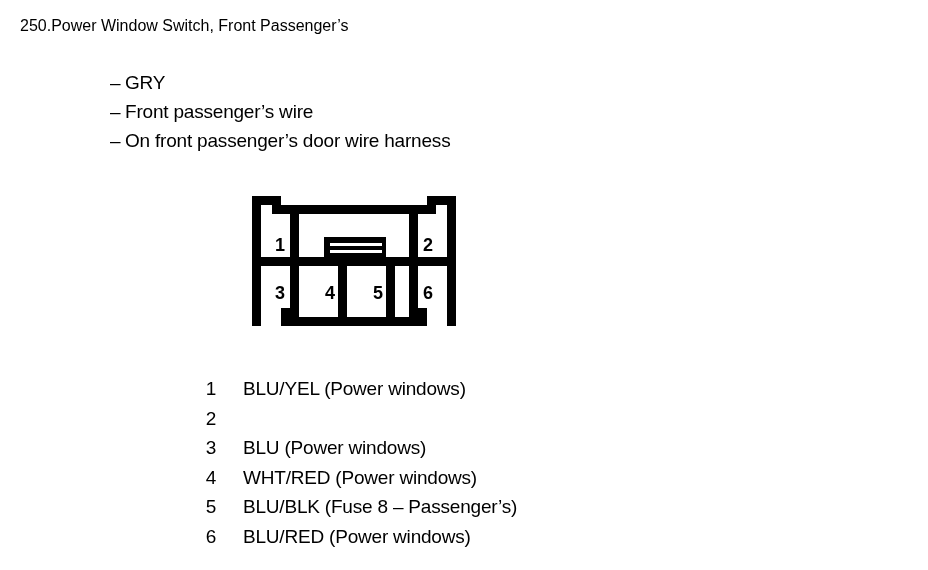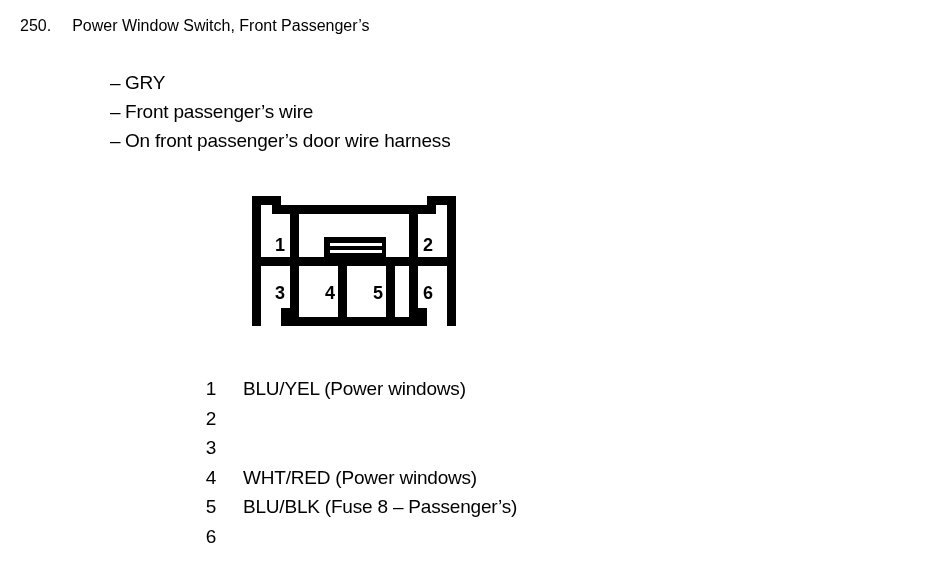--- a/index.html
+++ b/index.html
@@ -18,21 +18,20 @@
   }
 
   
   #title-block {
     position: absolute;
     left: 20px;
     top: 17px;
     display: flex;
     align-items: flex-start;
     white-space: nowrap;
-    gap: 21px;
   }
 
   
   #notes {
     position: absolute;
     left: 110px;
     top: 68px;
   }
   .note-row {
     display: flex;
@@ -174,25 +173,27 @@
 <div id="legend">
   <div class="legend-row">
     <span class="legend-num">1</span>
     <span class="legend-label">BLU/YEL (Power windows)</span>
   </div>
   <div class="legend-row">
     <span class="legend-num">2</span>
   </div>
   <div class="legend-row">
     <span class="legend-num">3</span>
+    <span class="legend-label">BLU (Power windows)</span>
   </div>
   <div class="legend-row">
     <span class="legend-num">4</span>
     <span class="legend-label">WHT/RED (Power windows)</span>
   </div>
   <div class="legend-row">
     <span class="legend-num">5</span>
     <span class="legend-label">BLU/BLK (Fuse 8 – Passenger’s)</span>
   </div>
   <div class="legend-row">
     <span class="legend-num">6</span>
+    <span class="legend-label">BLU/RED (Power windows)</span>
   </div>
 </div>
 
 </body></html>

